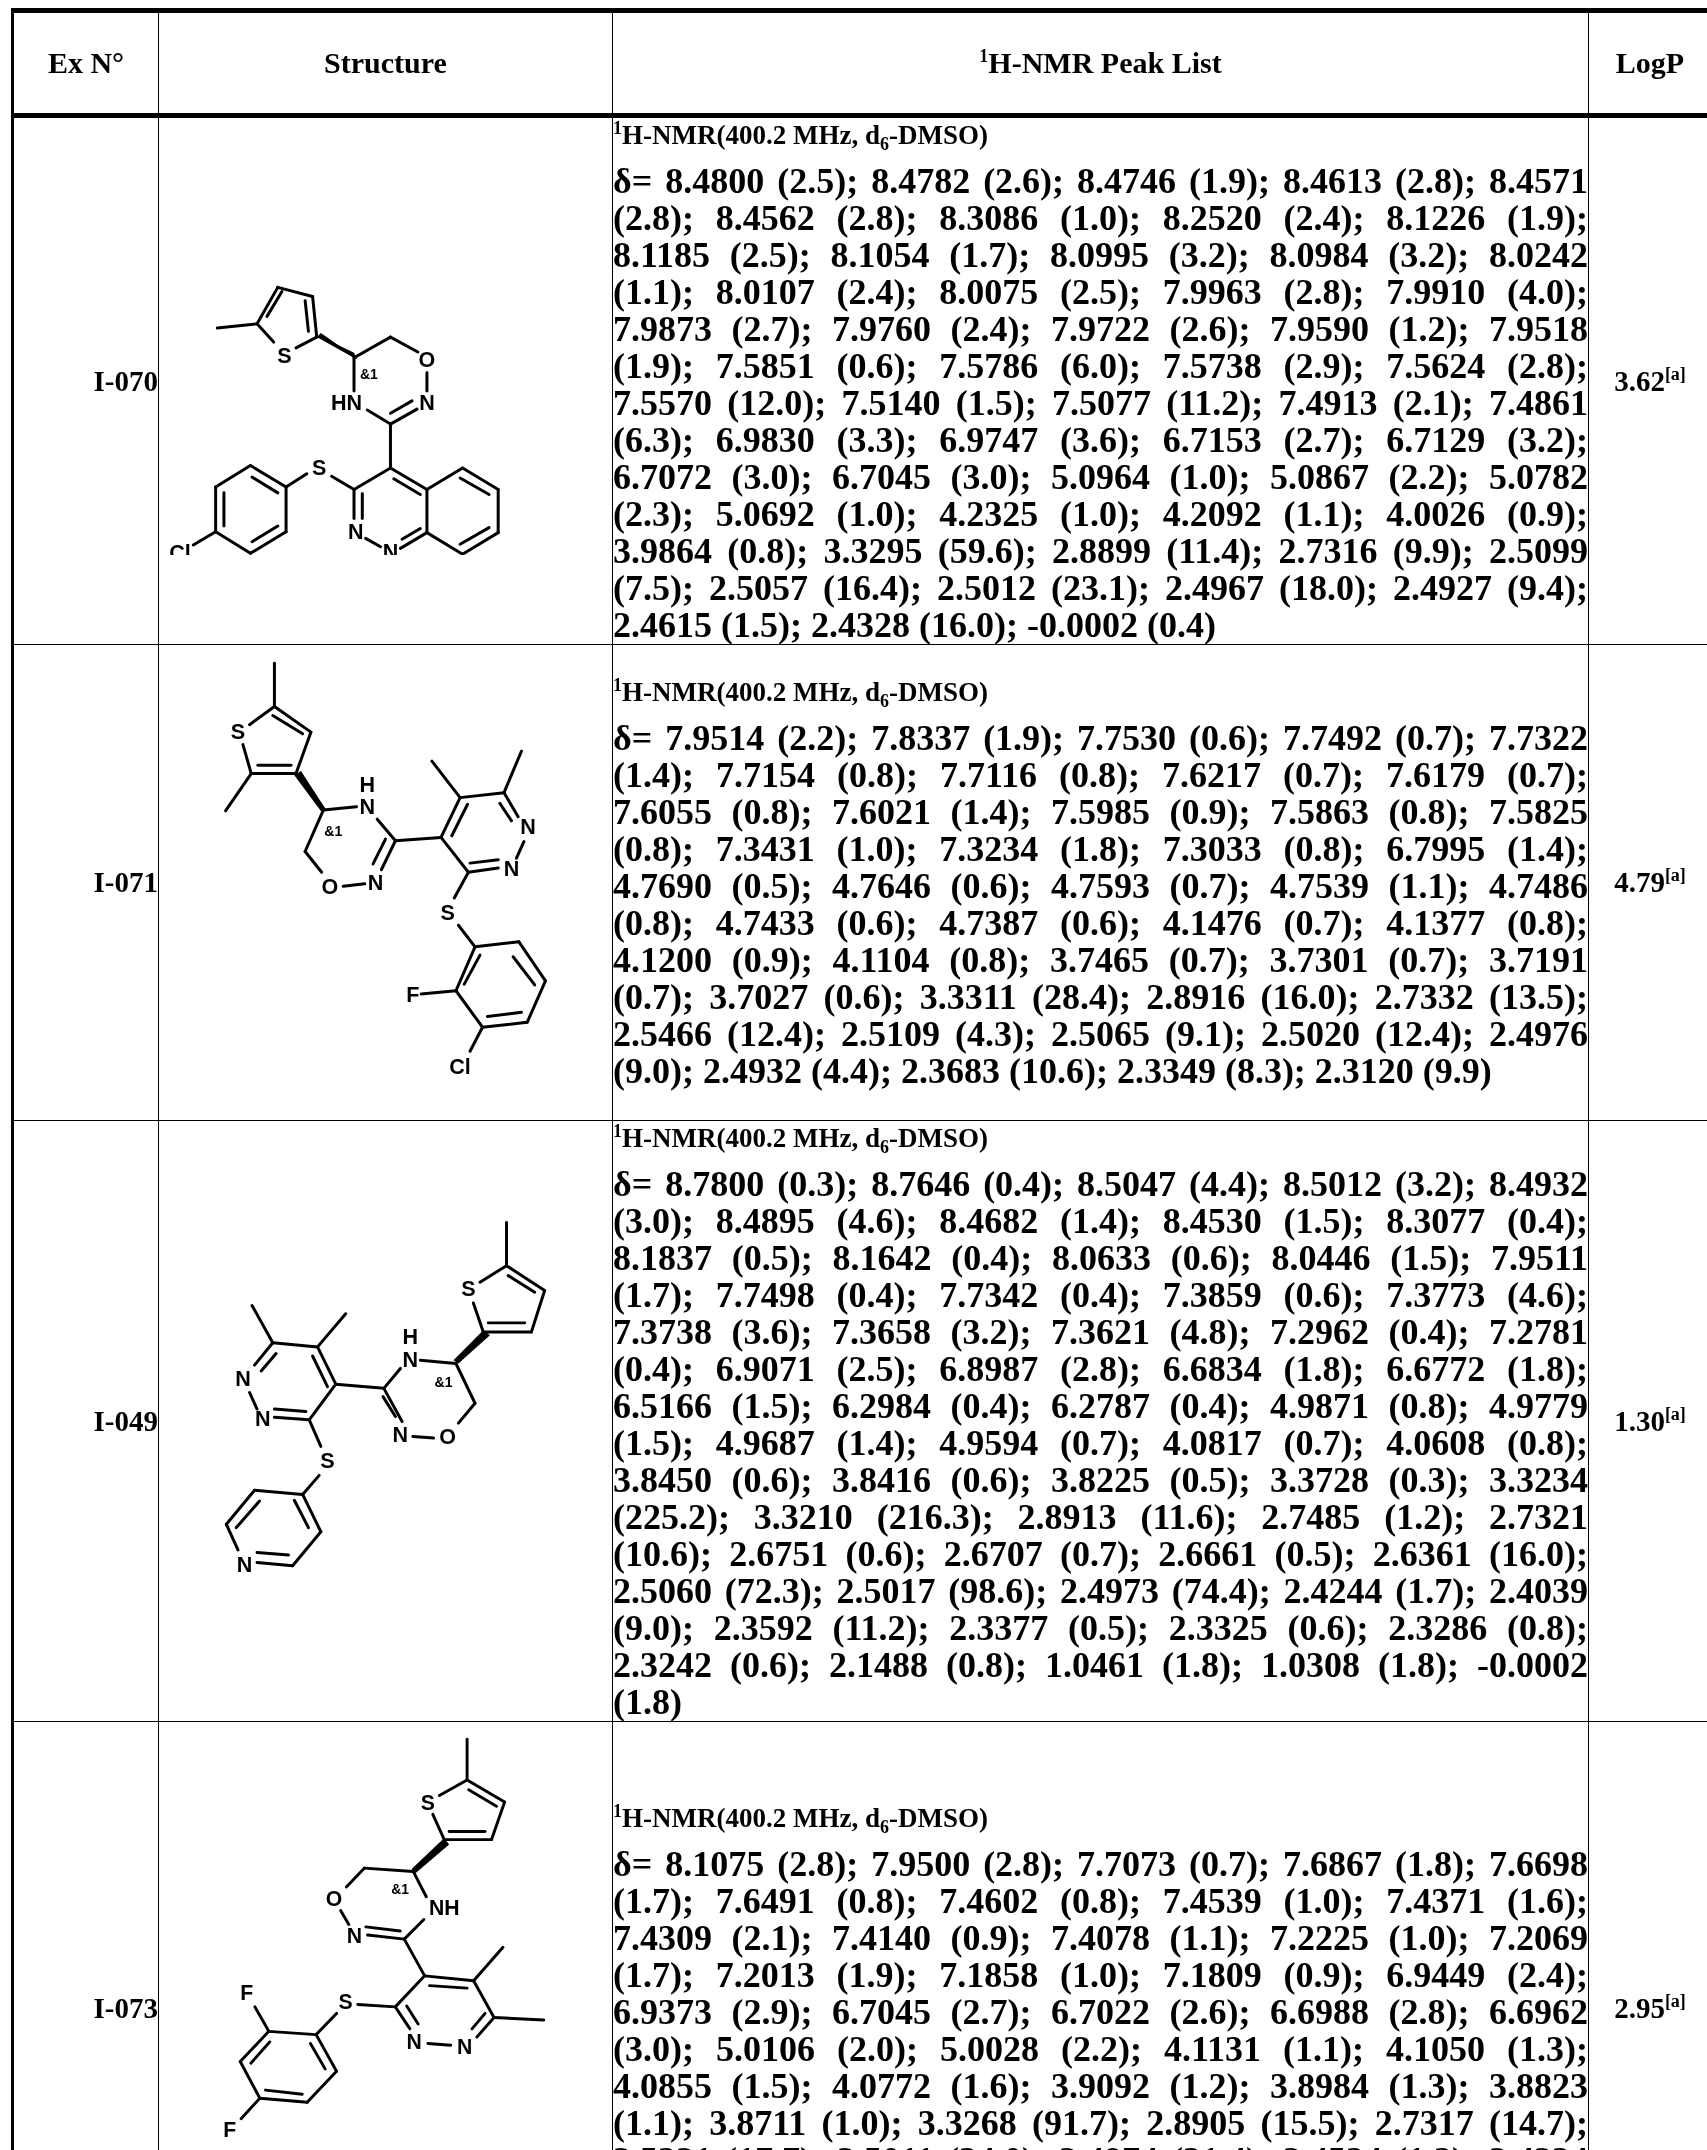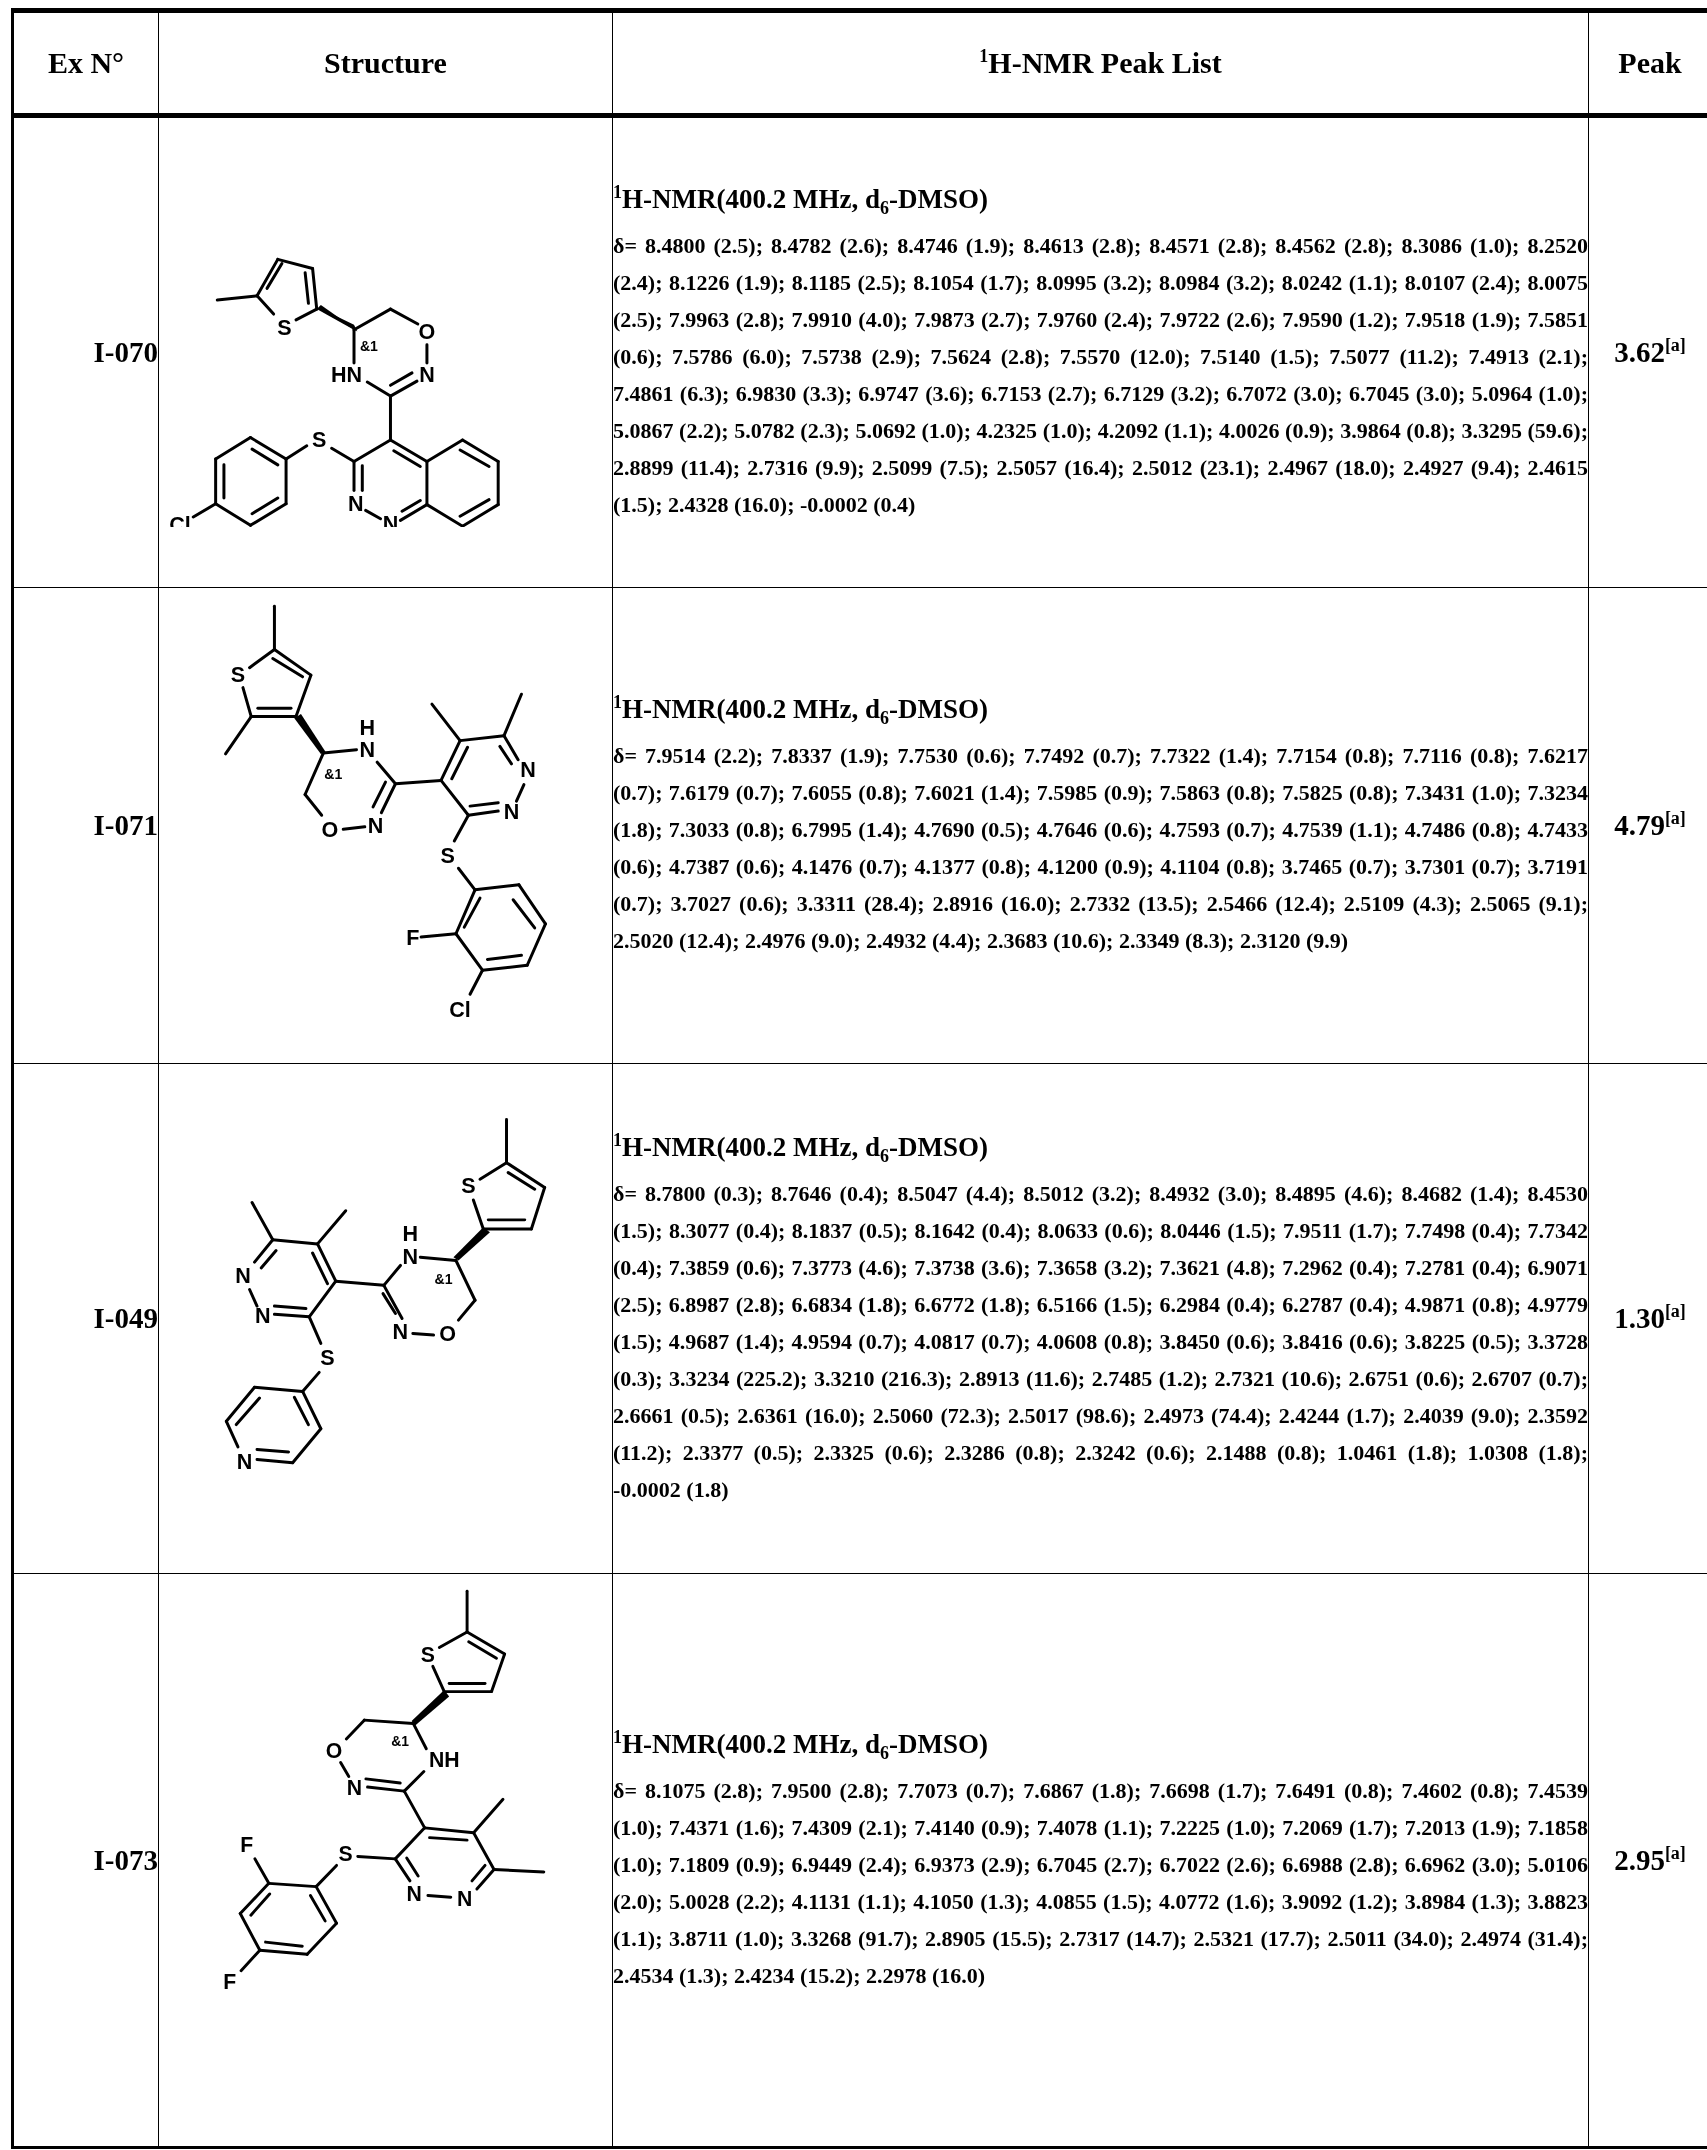--- a/index.html
+++ b/index.html
@@ -23,21 +23,21 @@
     col.c-nmr { width: 976px; }
     col.c-logp { width: 124px; }
     td.ex-cell { text-align: right; font-size: 29px; }
     td.logp-cell { text-align: center; font-size: 29px; }
     td.logp-cell sup, th sup { font-size: 18px; vertical-align: super; line-height: 0; }
     td.struct-cell { text-align: center; }
     td.nmr-cell { vertical-align: top; padding: 11.6px 20px 8.3px 16.6px; }
     .nmr-header { font-size: 27px; line-height: 35px; margin-bottom: 10px; }
     .nmr-header sub { font-size: 18px; line-height: 0; }
     .nmr-header sup { font-size: 18px; line-height: 0; vertical-align: super; }
-    .nmr-peaks { font-size: 22px; line-height: 37px; text-align: justify; }
+    .nmr-peaks { font-size: 36px; line-height: 37px; text-align: justify; }
     svg.mol { display: block; margin: 0 auto; }
     svg.mol line, svg.mol polyline, svg.mol polygon.ring { stroke: #000; stroke-width: 3.6; fill: none; stroke-linecap: round; }
     svg.mol polygon.wedge { fill: #000; stroke: none; }
     svg.mol text { font-family: "Liberation Sans", sans-serif; font-size: 26px; fill: #000; text-anchor: middle; dominant-baseline: central; }
     svg.mol text.stereo { font-size: 17px; }
   </style>
 </head>
 <body>
 
 <table class="nmr-table">
@@ -45,21 +45,21 @@
     <col class="c-ex">
       <col class="c-struct">
       <col class="c-nmr">
       <col class="c-logp">
   </colgroup>
   <thead>
     <tr>
       <th><span>Ex N°</span></th>
       <th><span>Structure</span></th>
       <th><sup>1</sup><span>H-NMR Peak List</span></th>
-      <th><span>Peak</span></th>
+      <th><span>LogP</span></th>
     </tr>
   </thead>
   <tbody>
 
     <tr style="height:472px;">
       <td class="ex-cell"><span>I-070</span></td>
       <td class="struct-cell">
         <svg class="mol" width="431" height="348" viewBox="0 0 520 420">
 
           <line x1="57" y1="146" x2="105" y2="141"></line>

